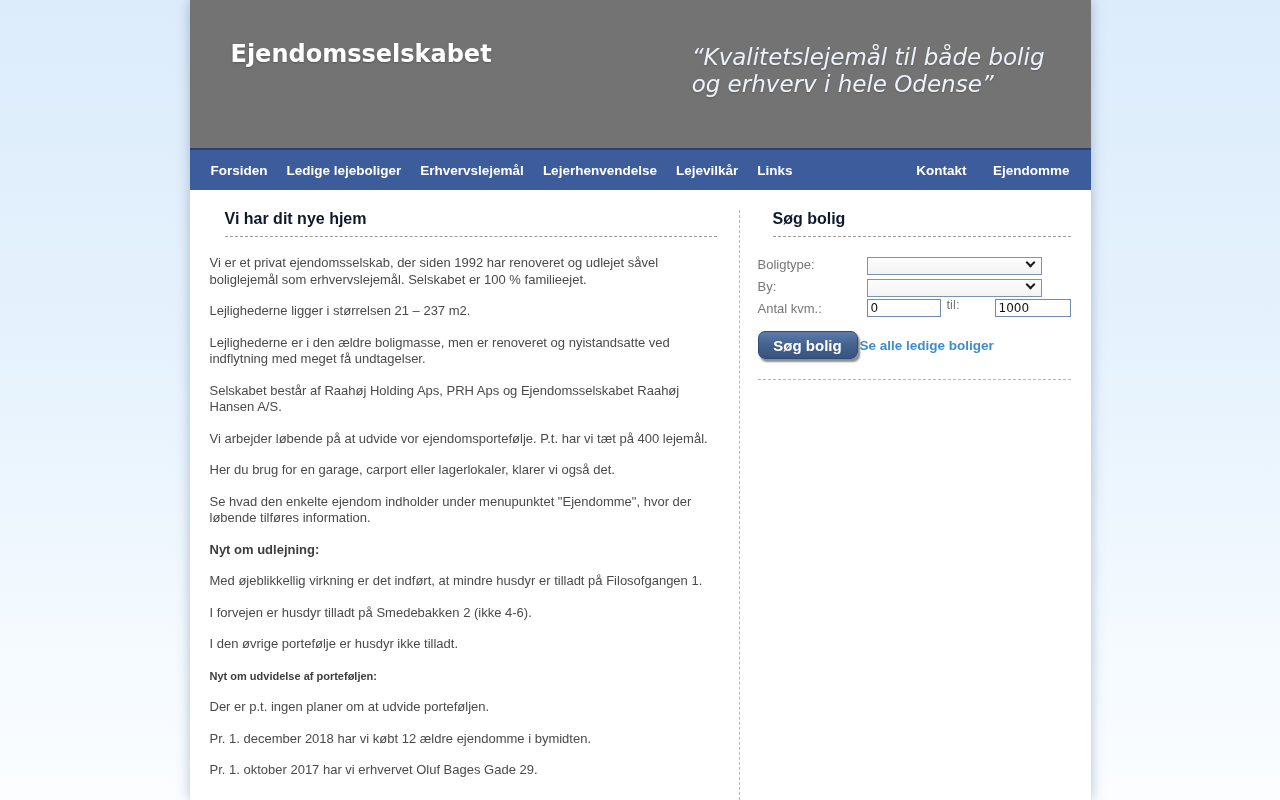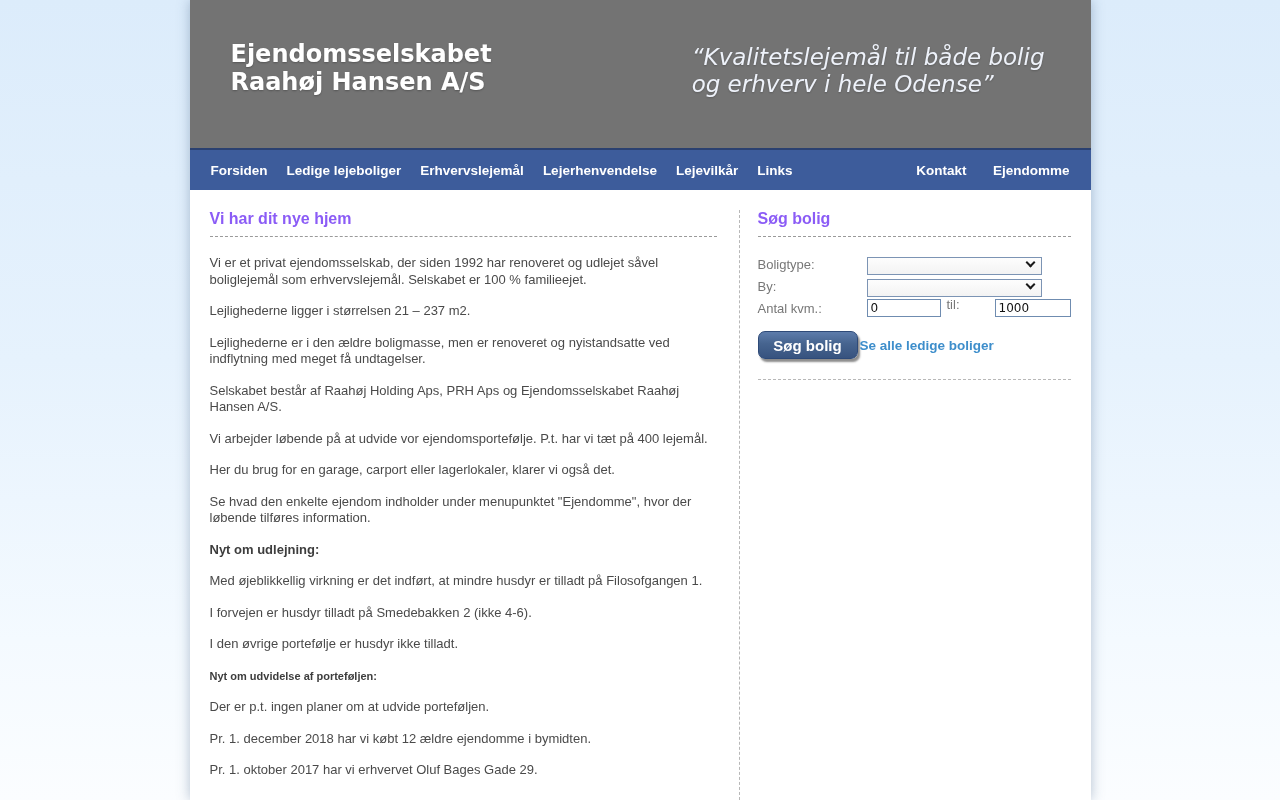--- a/index.html
+++ b/index.html
@@ -78,24 +78,25 @@
   .content { width: 531px; margin-right: 22px; }
   .sidebar {
     flex: 1;
     border-left: 1px dashed #b8b8b8;
     padding: 0 20px 0 18px;
   }
 
   h1.section-heading, h2.section-heading {
     font-size: 16px;
     font-weight: bold;
-    color: #8b5cf6;
+    color: #0f172a;
     padding-bottom: 8px;
     border-bottom: 1px dashed #9a9a9a;
     margin-bottom: 18px;
+    margin-left: 15px;
   }
 
   .content p {
     font-size: 13px;
     color: #4a4a4a;
     line-height: 16.5px;
     margin-bottom: 15px;
   }
   .content p.p-bold { font-weight: bold; color: #3d3d3d; }
   .content p.p-bold-small { font-weight: bold; color: #3d3d3d; font-size: 11px; }
@@ -183,21 +184,20 @@
   }
 </style>
 </head>
 <body>
 
 <div class="container">
 
   <div class="header">
     <div class="logo">
       <div>Ejendomsselskabet</div>
-      <div>Raahøj Hansen A/S</div>
     </div>
     <div class="tagline">
       <div>“Kvalitetslejemål til både bolig</div>
       <div>og erhverv i hele Odense”</div>
     </div>
   </div>
 
   <div class="nav">
     <a>Forsiden</a>
     <a>Ledige lejeboliger</a>

